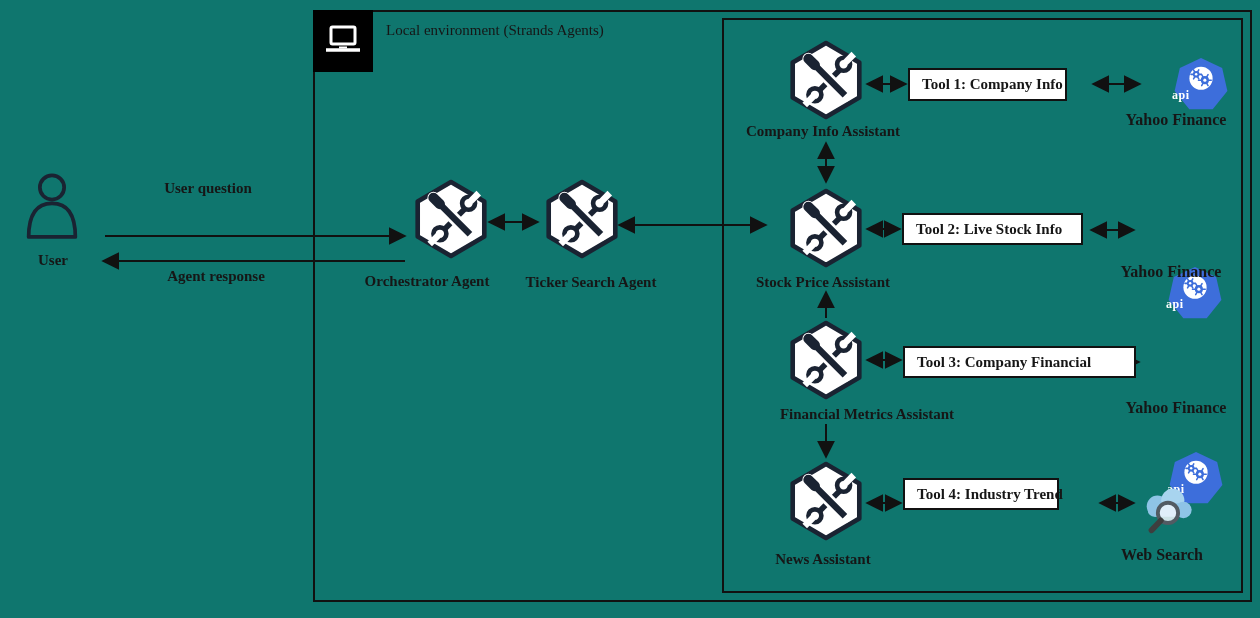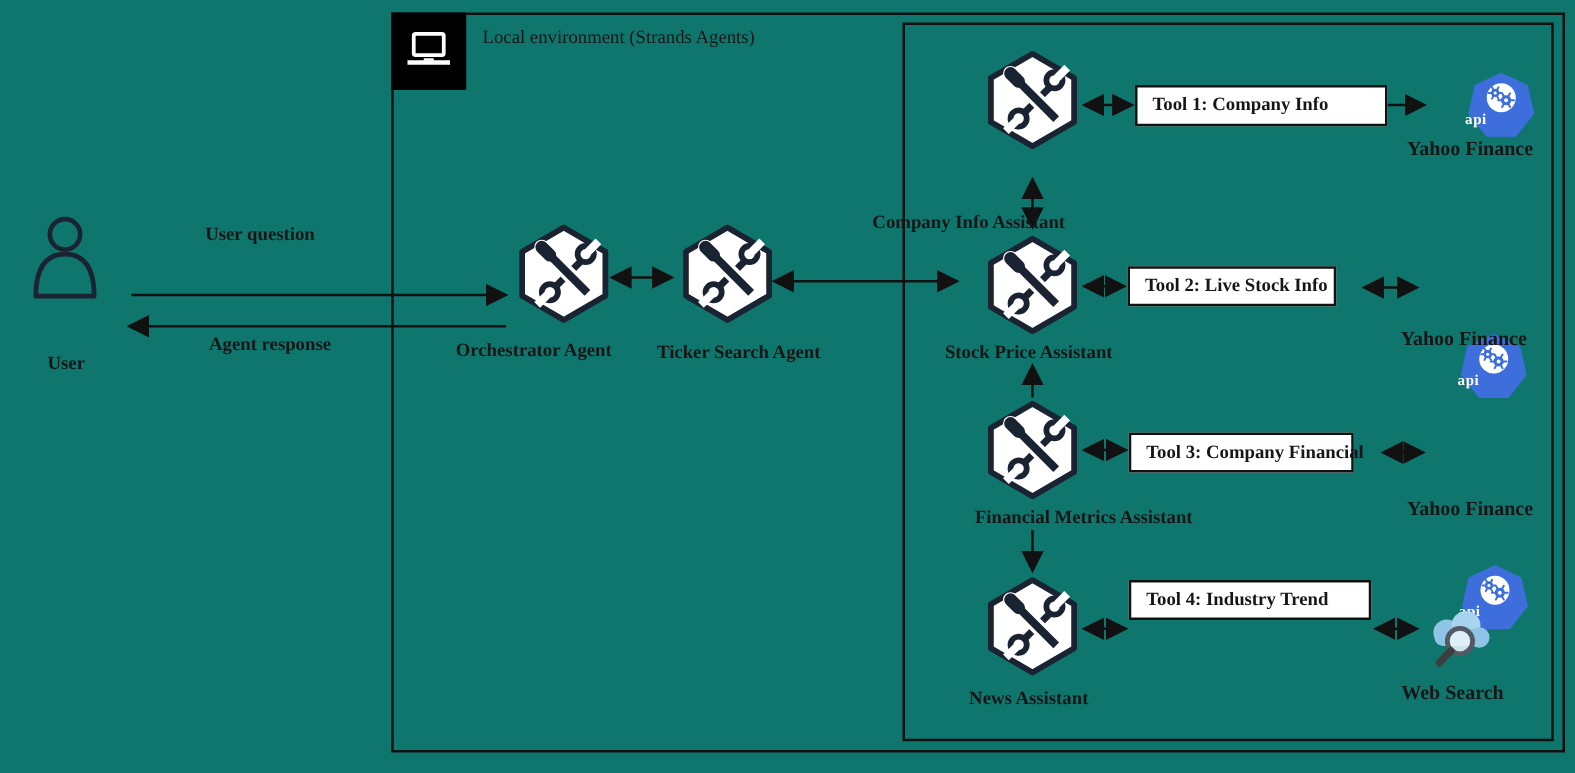--- a/index.html
+++ b/index.html
@@ -135,21 +135,21 @@
         <use href="#laptop"></use>
       </svg>
   </div>
   <div class="env-title">Local environment (Strands Agents)</div>
 
   <div class="user-node">
     <svg width="56" height="76">
         <use href="#user-sym"></use>
       </svg>
   </div>
-  <div class="lbl" style="left:53px;top:283px;">User</div>
+  <div class="lbl" style="left:53px;top:252px;">User</div>
   <div class="lbl" style="left:208px;top:180px;">User question</div>
   <div class="lbl" style="left:216px;top:268px;">Agent response</div>
 
   <div class="agent-node" style="left:414px;top:178px;">
     <svg>
         <use href="#agent"></use>
       </svg>
   </div>
   <div class="lbl" style="left:427px;top:273px;text-align:center;">Orchestrator Agent</div>
 
@@ -159,67 +159,67 @@
       </svg>
   </div>
   <div class="lbl" style="left:591px;top:274px;">Ticker Search Agent</div>
 
 
   <div class="agent-node" style="left:789px;top:39px;">
     <svg>
         <use href="#agent"></use>
       </svg>
   </div>
-  <div class="lbl" style="left:775px;top:123px;margin-top:47px;">Company Info Assistant</div>
-  <div class="tool-box" style="left:908px;top:68px;width:202px;height:33px;">Tool 1: Company Info</div>
+  <div class="lbl" style="left:823px;top:123px;">Company Info Assistant</div>
+  <div class="tool-box" style="left:908px;top:68px;width:159px;height:33px;">Tool 1: Company Info</div>
   <div class="svc-icon api-wrap" style="left:1148px;top:56px;width:58px;height:58px;">
     <svg>
         <use href="#api-hept"></use>
       </svg>
     <span class="api-label">api</span>
   </div>
   <div class="svc-lbl" style="left:1176px;top:111px;">Yahoo Finance</div>
 
   <div class="agent-node" style="left:789px;top:187px;">
     <svg>
         <use href="#agent"></use>
       </svg>
   </div>
   <div class="lbl" style="left:823px;top:274px;">Stock Price Assistant</div>
-  <div class="tool-box" style="left:902px;top:213px;width:167px;height:32px;">Tool 2: Live Stock Info</div>
+  <div class="tool-box" style="left:902px;top:213px;width:181px;height:32px;">Tool 2: Live Stock Info</div>
   <div class="svc-icon api-wrap" style="left:1142px;top:207px;width:58px;height:58px;">
     <svg>
         <use href="#api-hept"></use>
       </svg>
     <span class="api-label">api</span>
   </div>
   <div class="svc-lbl" style="left:1171px;top:263px;">Yahoo Finance</div>
 
   <div class="agent-node" style="left:789px;top:319px;">
     <svg>
         <use href="#agent"></use>
       </svg>
   </div>
   <div class="lbl" style="left:823px;top:406px;margin-left:44px;">Financial Metrics Assistant</div>
-  <div class="tool-box" style="left:903px;top:346px;width:180px;height:32px;">Tool 3: Company Financial</div>
+  <div class="tool-box" style="left:903px;top:346px;width:233px;height:32px;">Tool 3: Company Financial</div>
   <div class="svc-icon api-wrap" style="left:1143px;top:334px;width:58px;height:58px;">
     <svg>
         <use href="#api-hept"></use>
       </svg>
     <span class="api-label">api</span>
   </div>
   <div class="svc-lbl" style="left:1176px;top:399px;">Yahoo Finance</div>
 
   <div class="agent-node" style="left:789px;top:460px;">
     <svg>
         <use href="#agent"></use>
       </svg>
   </div>
   <div class="lbl" style="left:823px;top:551px;">News Assistant</div>
-  <div class="tool-box" style="left:903px;top:464px;width:194px;height:32px;">Tool 4: Industry Trend</div>
+  <div class="tool-box" style="left:903px;top:478px;width:156px;height:32px;">Tool 4: Industry Trend</div>
   <div class="svc-icon" style="left:1138px;top:482px;width:58px;height:56px;">
     <svg>
         <use href="#websearch"></use>
       </svg>
   </div>
   <div class="svc-lbl" style="left:1162px;top:546px;">Web Search</div>
 
 </div>
 
 </body></html>

